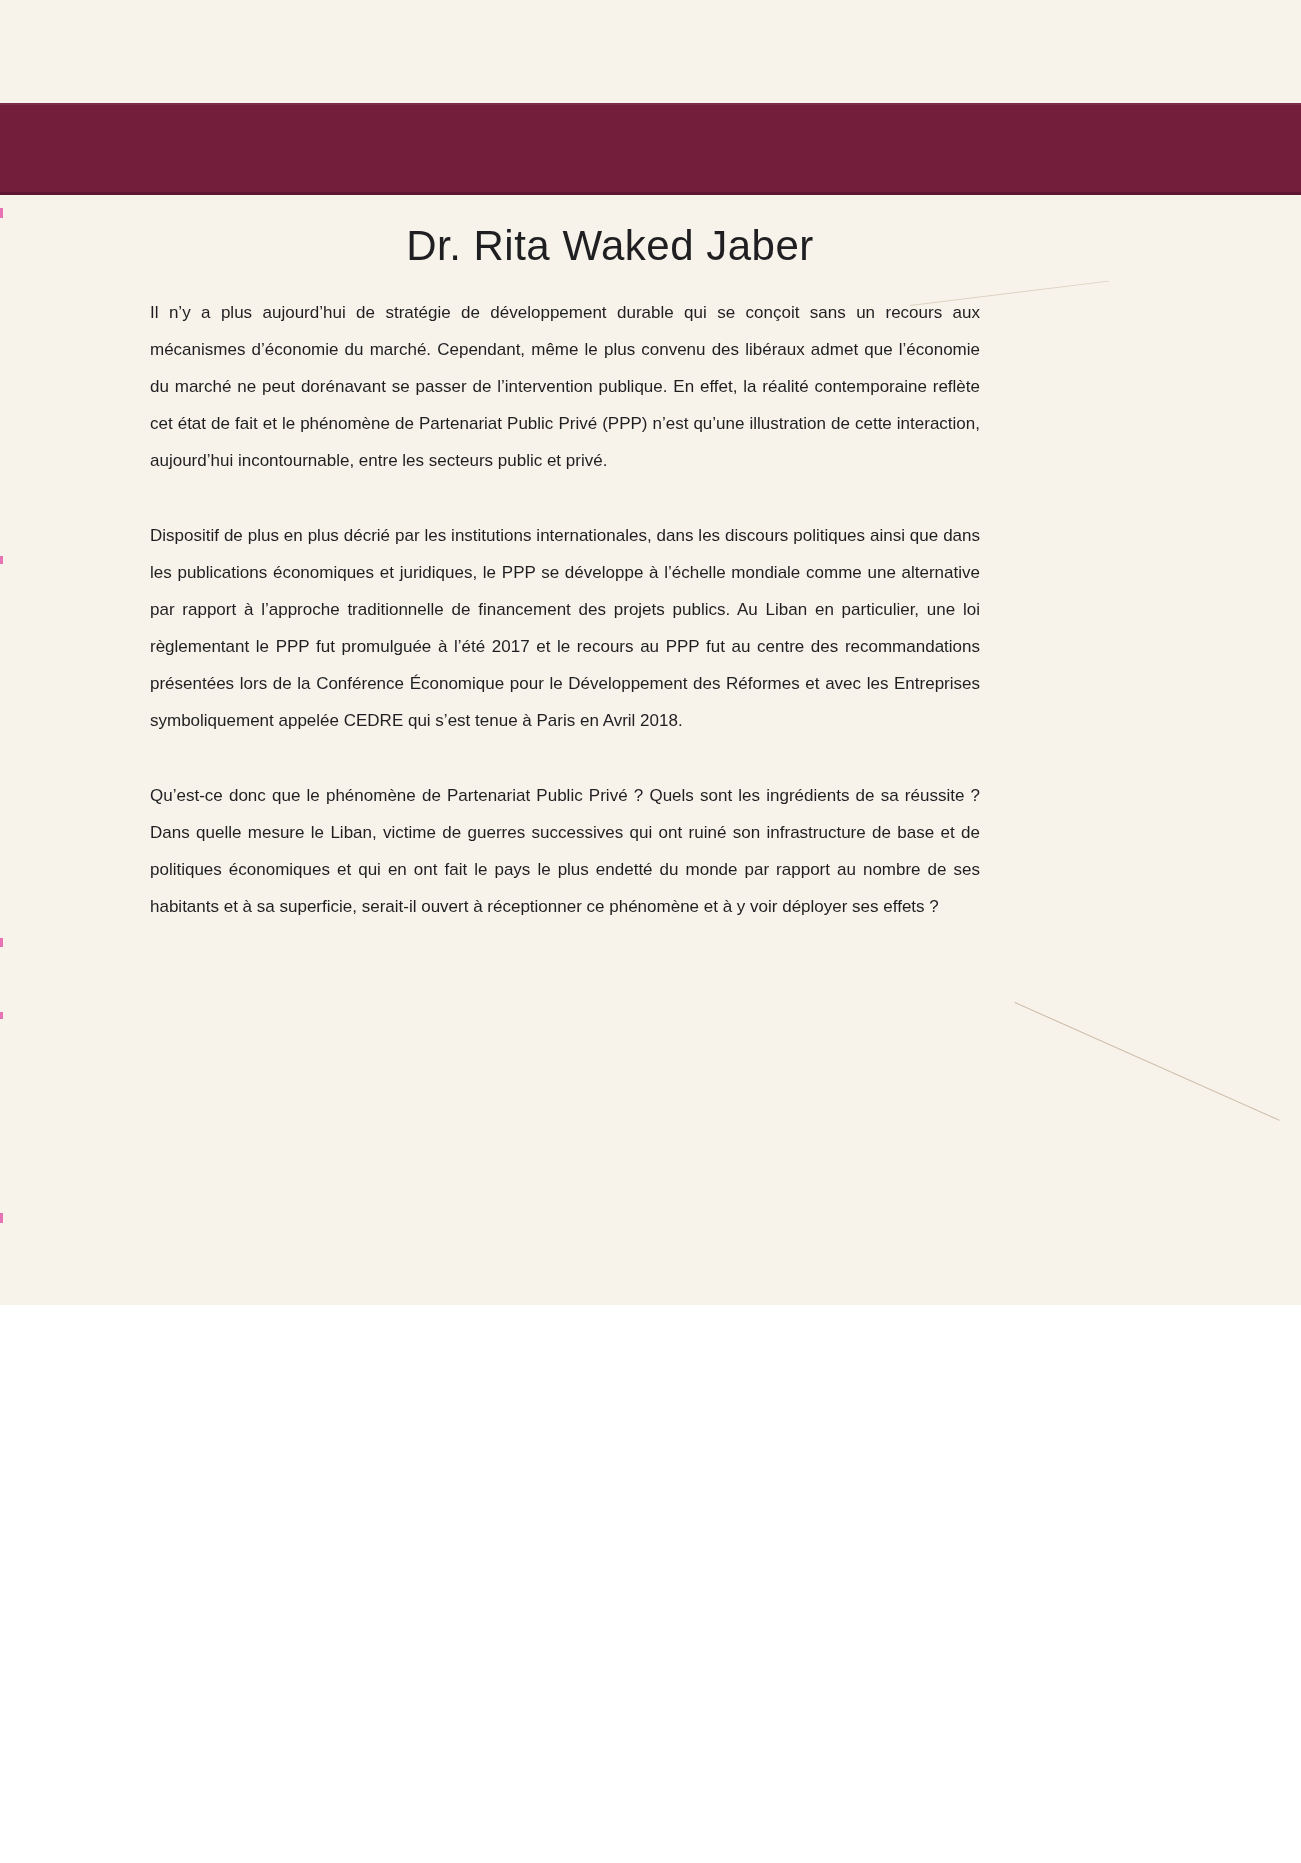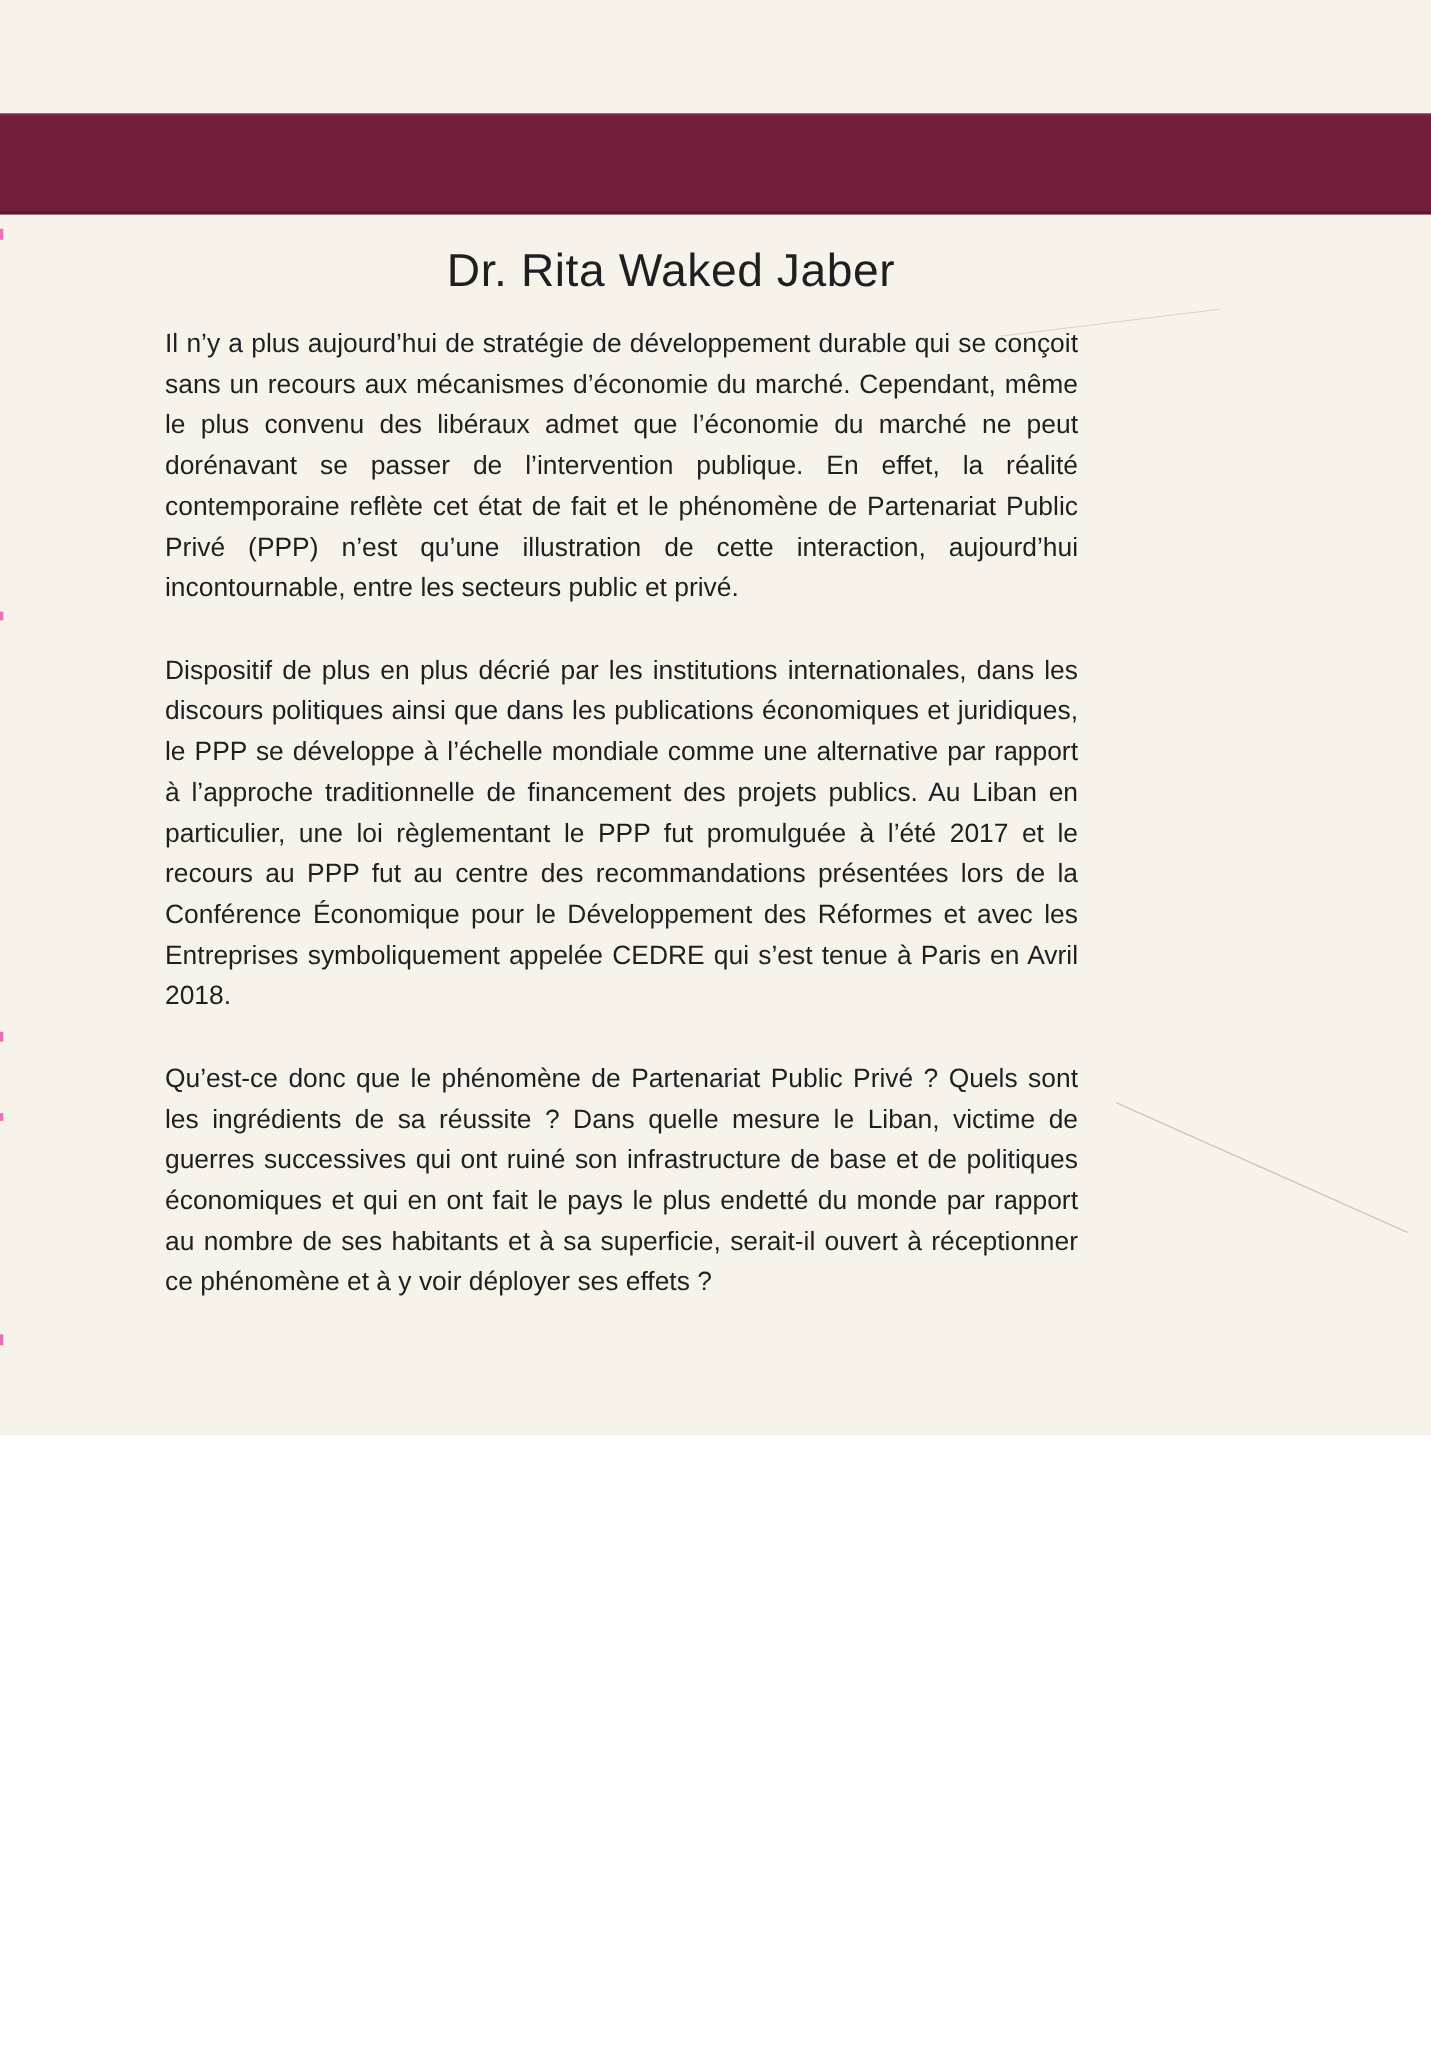--- a/index.html
+++ b/index.html
@@ -32,21 +32,21 @@
     font-size: 42px;
     letter-spacing: .5px;
     color: var(--ink, #1f1f22);
   }
 
   .body-text {
     position: absolute;
     top: 294px;
     left: 150px;
     width: 830px;
-    font-size: 24px;
+    font-size: 17px;
     line-height: 37px;
     text-align: justify;
   }
   .body-text p { margin: 0 0 38px 0; }
 
   
   .barcode-block {
     position: absolute;
     left: 140px;
     top: 1538px;

